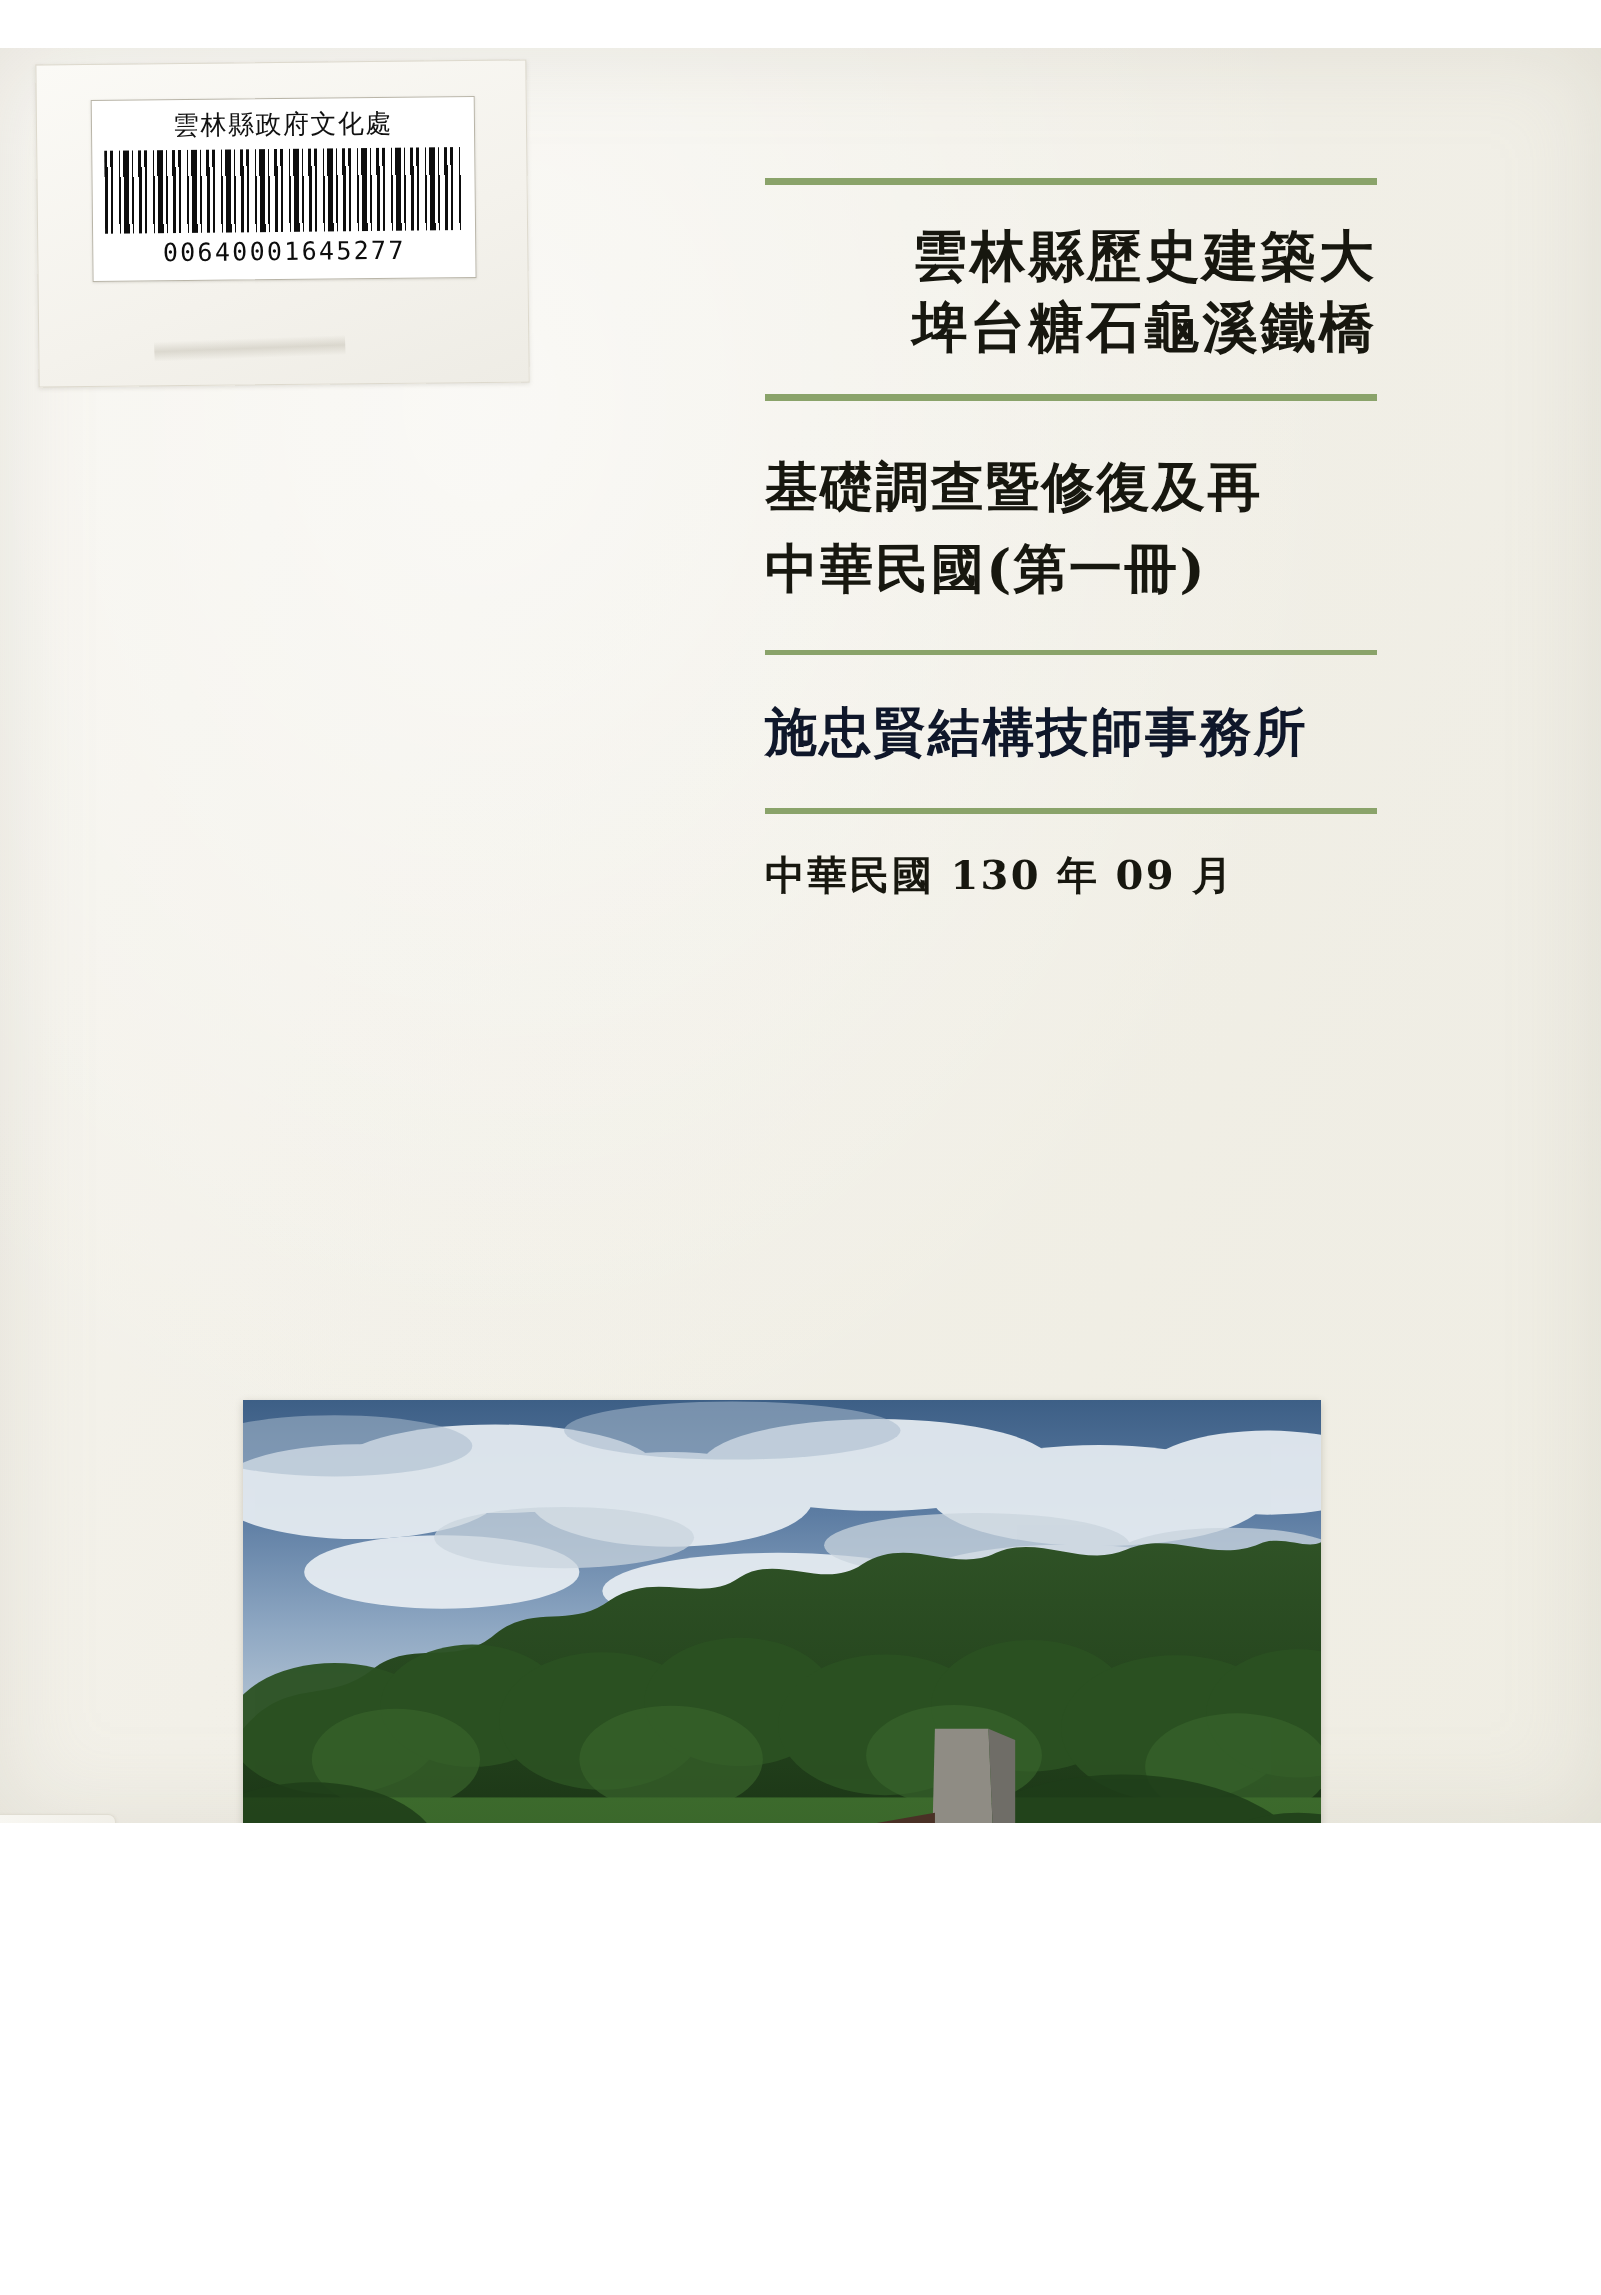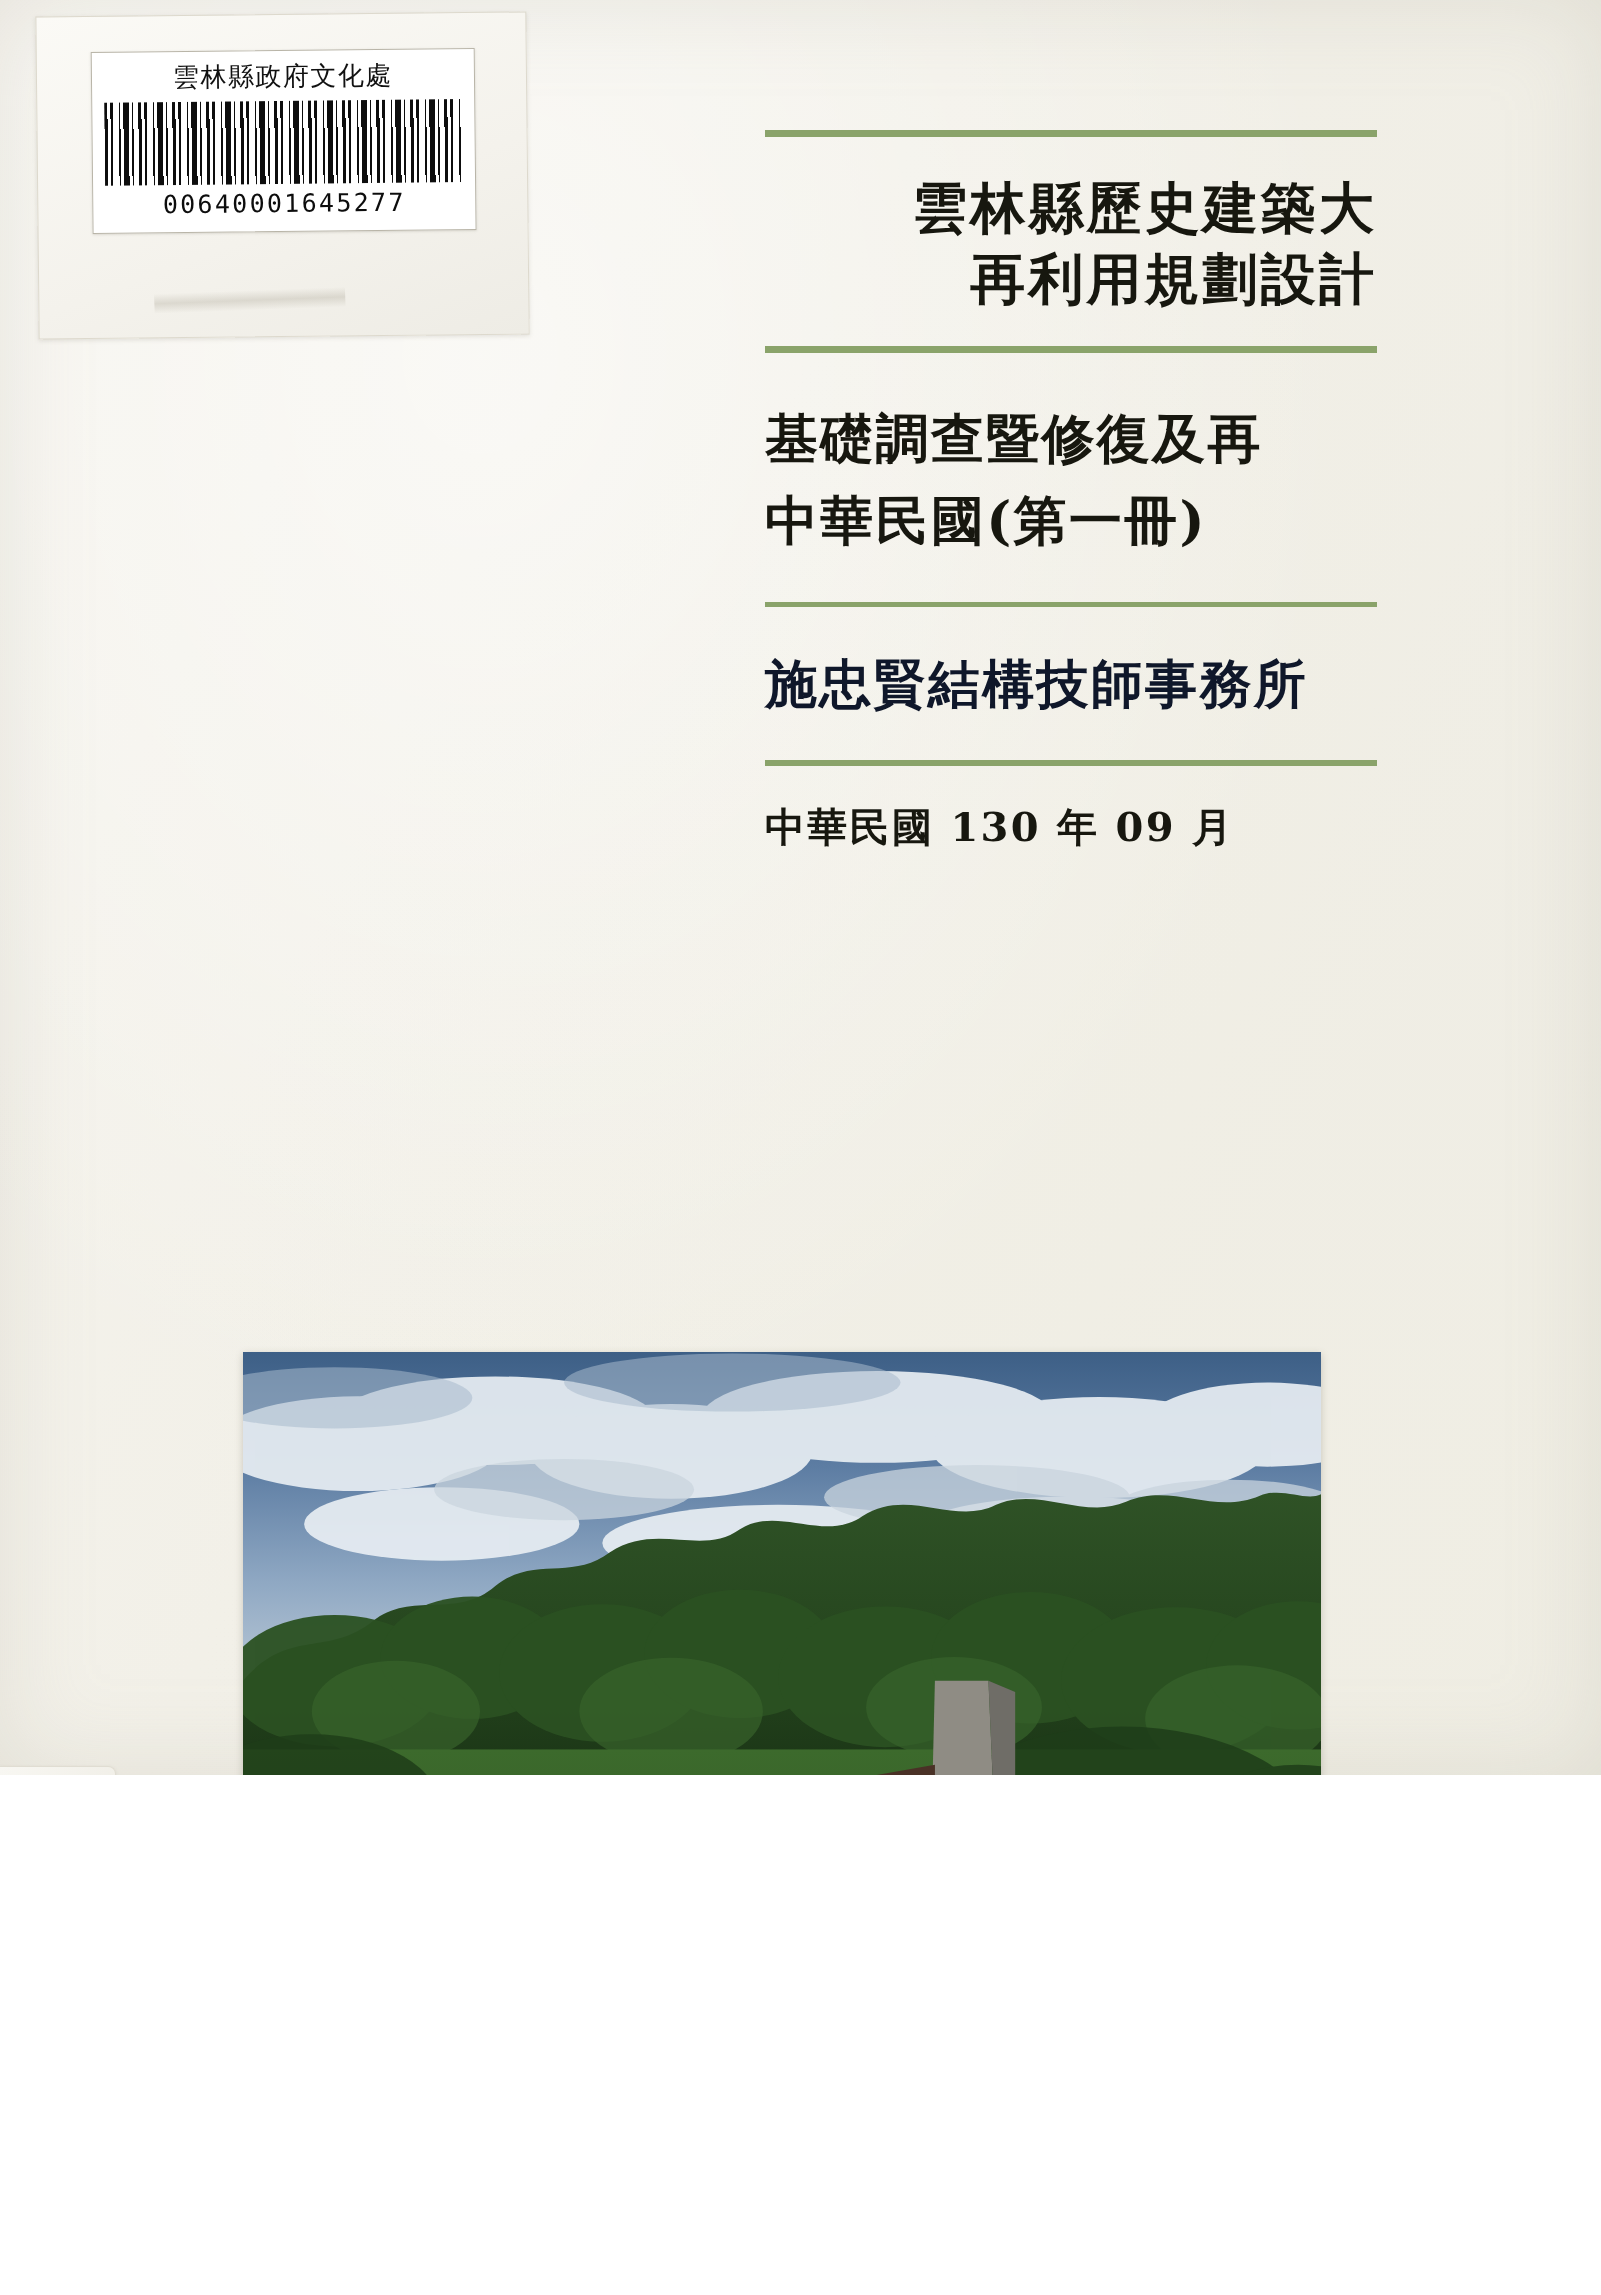--- a/index.html
+++ b/index.html
@@ -9,20 +9,21 @@
   }
   body {
     font-family: "DejaVu Serif", "Liberation Serif", serif;
   }
   .page {
     position: relative;
     width: 1601px;
     height: 1775px;
     background: #f3f1ea;
     overflow: hidden;
+    margin-top: 48px;
   }
   
   .paper-tint {
     position: absolute;
     inset: 0;
     background:
       radial-gradient(ellipse at 30% 20%, rgba(255,255,255,0.55) 0%, rgba(255,255,255,0) 55%),
       radial-gradient(ellipse at 80% 85%, rgba(240,238,228,0.8) 0%, rgba(243,241,234,0) 60%),
       linear-gradient(115deg, #f6f4ee 0%, #f2f0e8 40%, #eeece3 100%);
     pointer-events: none;
@@ -209,21 +210,21 @@
     </div>
   </div>
 
   <div class="pocket-sticker"></div>
 
   <div class="title-block">
     <div class="rule"></div>
 
     <div class="main-title">
       <div>雲林縣歷史建築大</div>
-      <div>再利用規劃設計</div>
+      <div>埤台糖石龜溪鐵橋</div>
     </div>
 
     <div class="rule"></div>
 
     <div class="sub-title">
       <div>基礎調查暨修復及再</div>
       <div>中華民國(第一冊)</div>
     </div>
 
     <div class="rule thin"></div>

